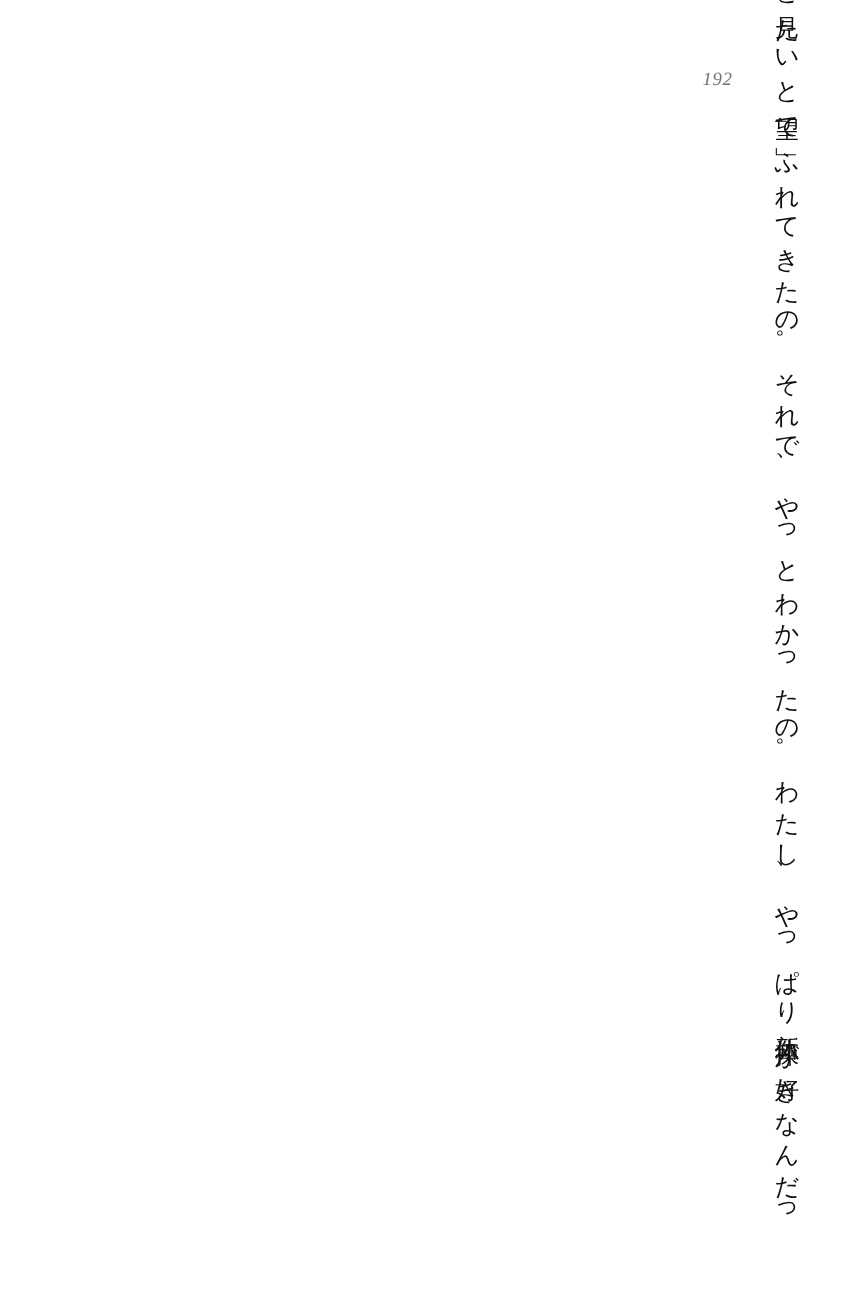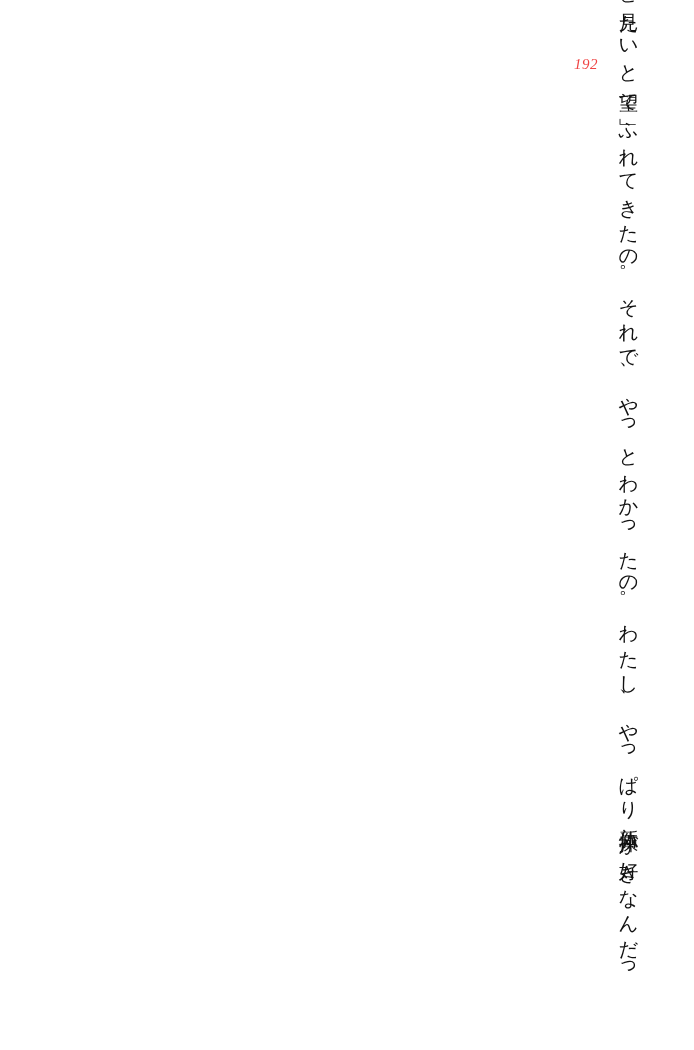--- a/index.html
+++ b/index.html
@@ -17,24 +17,24 @@
   .page {
     position: relative;
     width: 694px;
     height: 1050px;
     background: #ffffff;
     box-sizing: border-box;
   }
   .page-number {
     position: absolute;
     top: 56px;
-    right: 96px;
+    right: 108px;
     font-size: 15px;
     font-style: italic;
-    color: #ef4444;
+    color: #737373;
     letter-spacing: 0.5px;
   }
   .text-body {
     position: absolute;
     top: 96px;
     right: 56px;
     bottom: 72px;
     left: 56px;
     display: flex;
     flex-direction: row-reverse;

